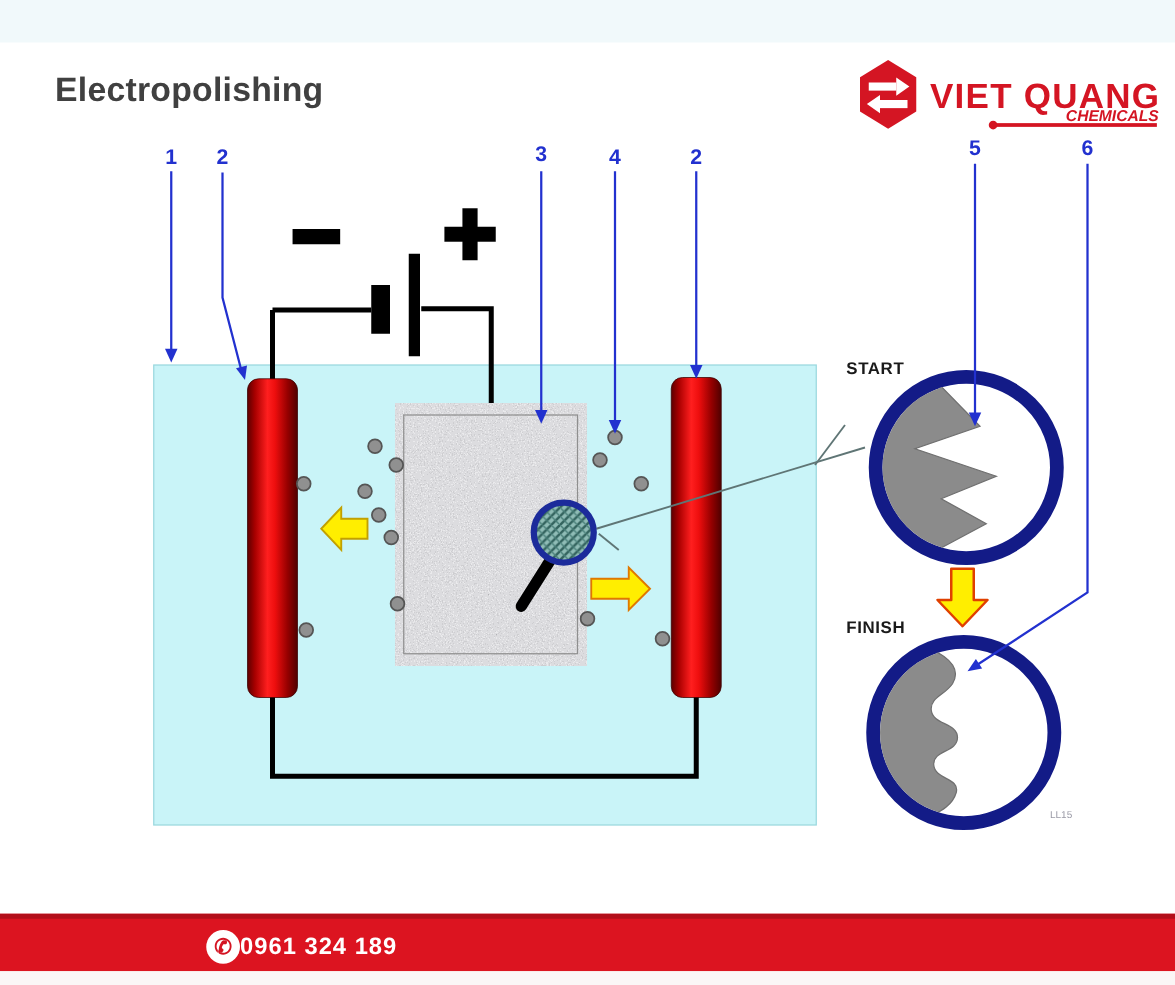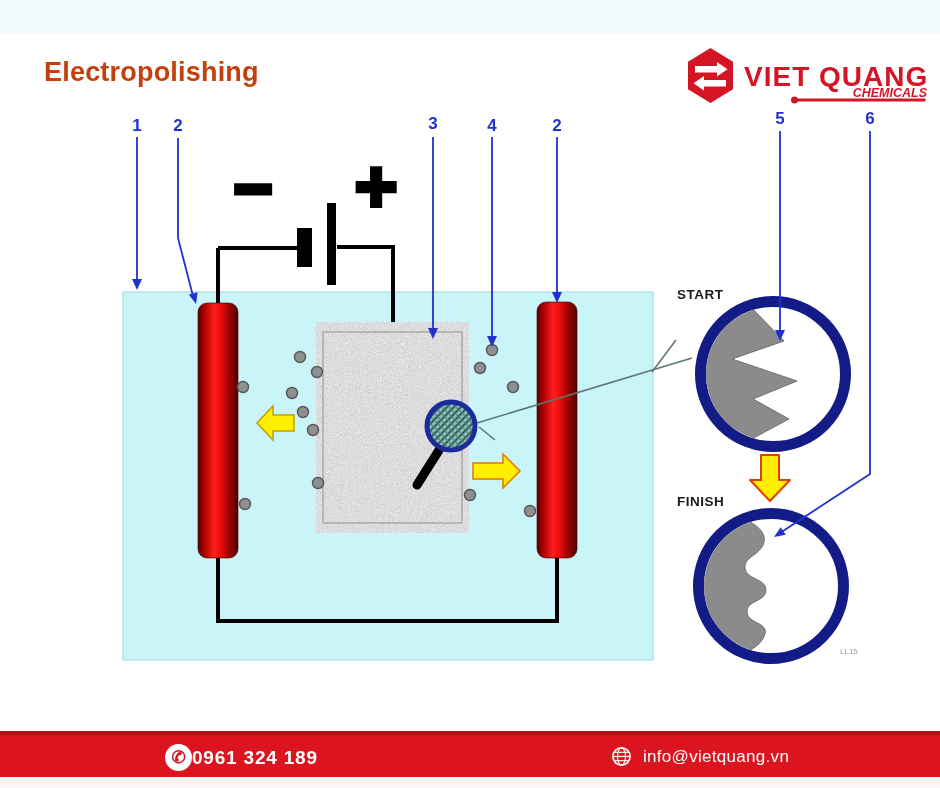--- a/index.html
+++ b/index.html
@@ -1,20 +1,20 @@
 <!DOCTYPE html>
 <html><head>
 <meta charset="utf-8">
 <style>
   html,body{margin:0;padding:0;}
   body{width:940px;height:788px;position:relative;background:#ffffff;overflow:hidden;
        font-family:"Liberation Sans",sans-serif;}
   .top-band{position:absolute;left:0;top:0;width:940px;height:34px;background:#f1f9fb;}
   .page-title{position:absolute;left:44px;top:57px;font-size:27px;font-weight:600;
-              color:#c2410c;letter-spacing:0.2px;}
+              color:#404040;letter-spacing:0.2px;}
   .logo{position:absolute;left:684px;top:44px;}
   .diagram{position:absolute;left:0;top:0;}
   .diagram text{font-family:"Liberation Sans",sans-serif;}
   .callout{fill:#2231cf;font-size:17px;font-weight:bold;}
   .inset-label{fill:#1a1a1a;font-size:13.5px;font-weight:bold;letter-spacing:0.5px;}
   .watermark{fill:#9a9aa6;font-size:8px;}
   .footer{position:absolute;left:0;top:731px;width:940px;height:46px;background:#dc1420;
           border-top:4px solid #b30f1a;box-sizing:border-box;}
   .contact{position:absolute;display:flex;align-items:center;color:#ffffff;}
   .contact-phone{left:165px;top:9px;}
@@ -165,24 +165,14 @@
   <text class="callout" x="557" y="131" text-anchor="middle">2</text>
   <text class="callout" x="780" y="124" text-anchor="middle">5</text>
   <text class="callout" x="870" y="124" text-anchor="middle">6</text>
 </svg>
 
 <div class="footer">
   <div class="contact contact-phone">
     <span class="phone-circle">✆</span>
     <span class="phone-number">0961 324 189</span>
   </div>
-  <div class="contact contact-email">
-    <svg width="21" height="21" viewBox="0 0 22 22" fill="none" stroke="#ffffff">
-      <circle cx="11" cy="11" r="9" stroke-width="1.7"></circle>
-      <ellipse cx="11" cy="11" rx="4.2" ry="9" stroke-width="1.2"></ellipse>
-      <line x1="2" y1="11" x2="20" y2="11" stroke-width="1.2"></line>
-      <line x1="3.6" y1="6.6" x2="18.4" y2="6.6" stroke-width="1.2"></line>
-      <line x1="3.6" y1="15.4" x2="18.4" y2="15.4" stroke-width="1.2"></line>
-    </svg>
-    <span class="email-text">info@vietquang.vn</span>
-  </div>
 </div>
 <div class="bottom-strip"></div>
 
 </body></html>

